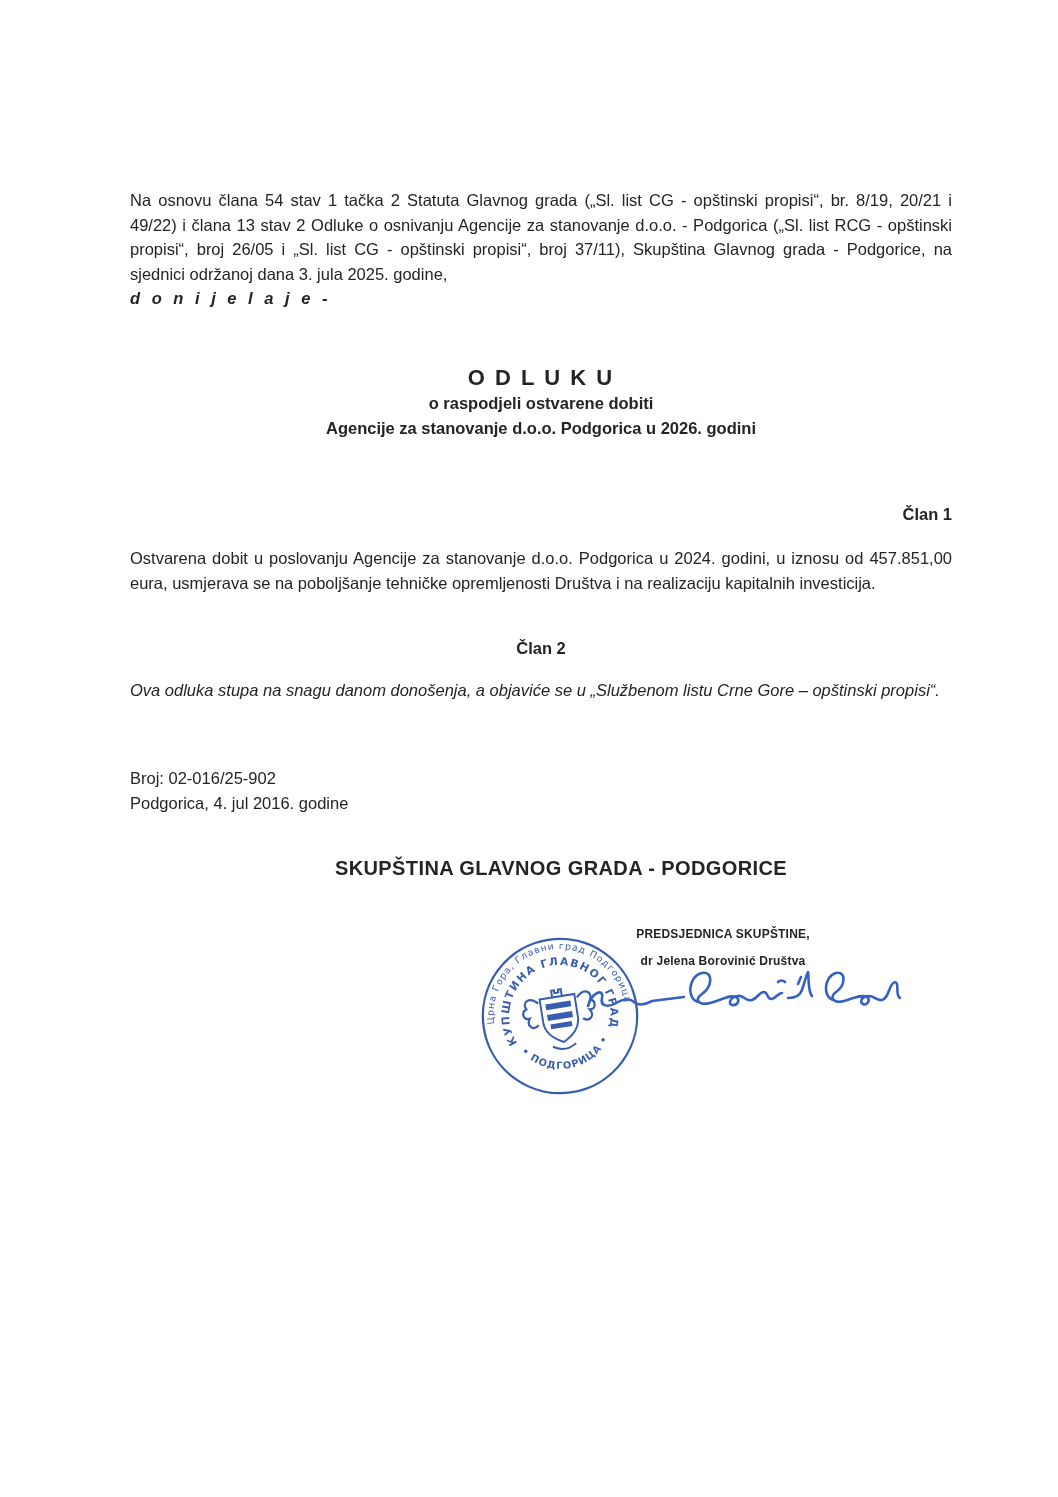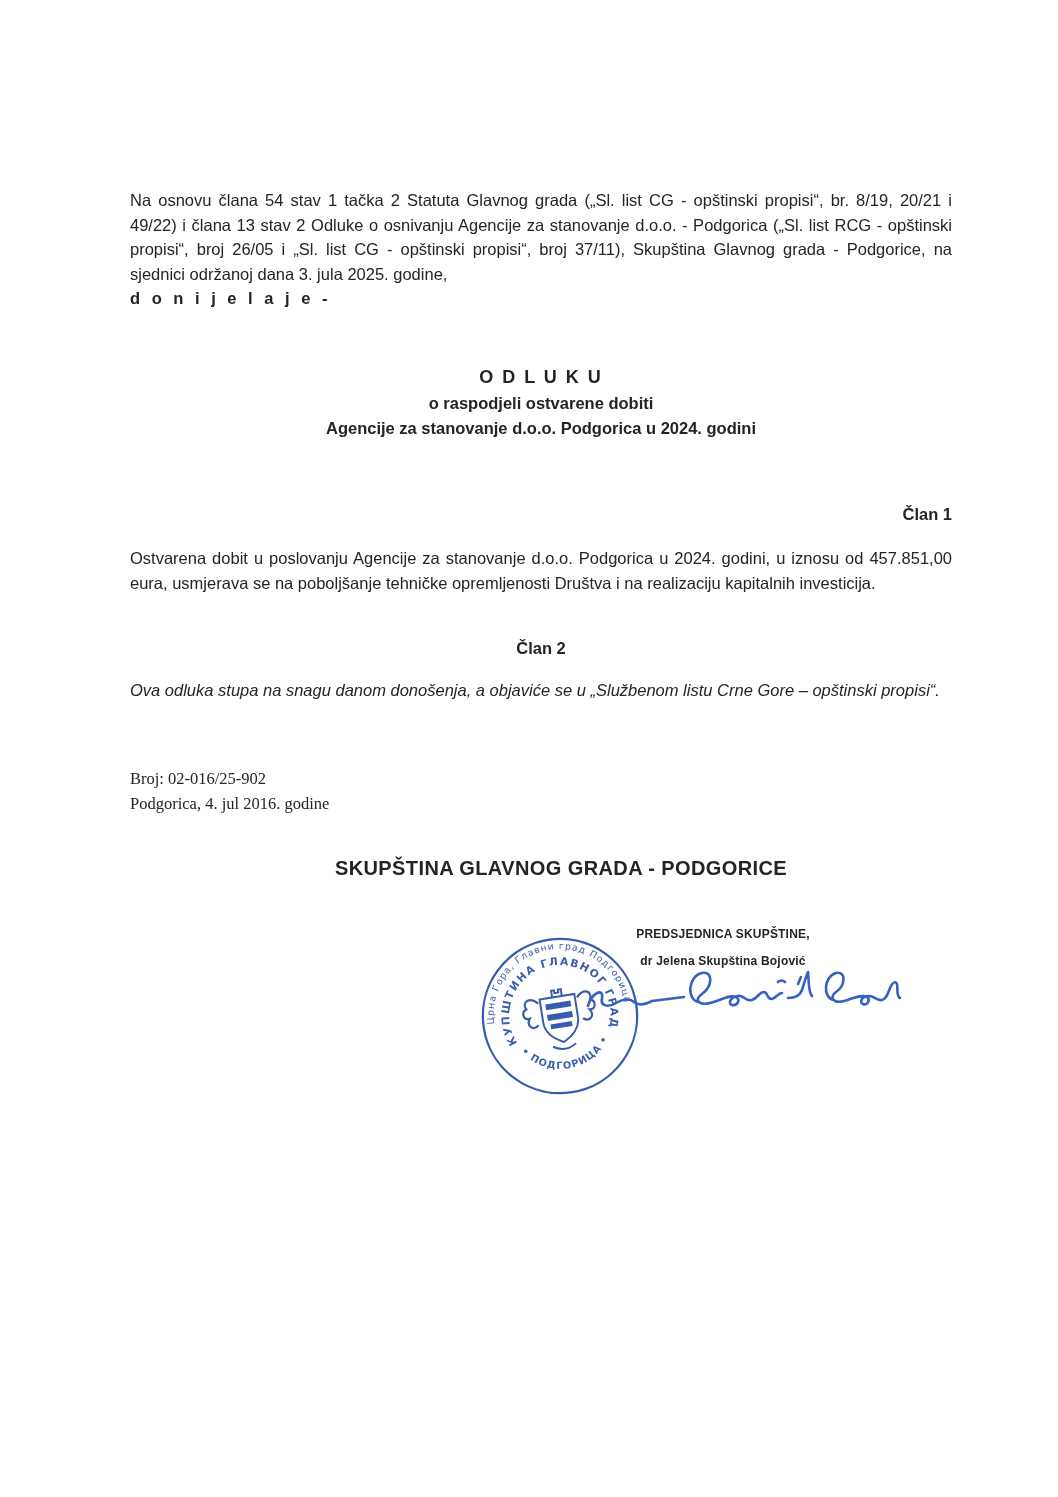--- a/index.html
+++ b/index.html
@@ -10,66 +10,66 @@
     font-family:"Liberation Sans",sans-serif;
     color:#242424;
     overflow:hidden;
   }
   .abs{position:absolute;}
   .body-text{font-size:16.5px;line-height:24.6px;}
   .just{text-align:justify;}
   .ctr{text-align:center;}
   .b{font-weight:bold;}
   #intro{left:130px;top:188px;width:822px;}
-  .enact{font-weight:bold;letter-spacing:3.5px;margin-top:0;}
+  .enact{font-weight:bold;letter-spacing:3.5px;margin-top:0;font-style:italic;}
   #title-block{left:130px;top:365px;width:822px;line-height:25.5px;font-size:16.5px;}
-  #title-line1{font-size:18px;letter-spacing:2px;}
+  #title-line1{font-size:22px;letter-spacing:2px;}
   #article1-head{left:130px;top:502px;width:822px;text-align:right;}
   #article1-body{left:130px;top:546px;width:822px;}
   #article2-head{left:130px;top:636px;width:822px;}
   #article2-body{left:130px;top:678px;width:822px;font-style:italic;}
-  #ref-block{left:130px;top:766px;width:500px;line-height:25px;font-family:Liberation Serif, serif;}
+  #ref-block{left:130px;top:766px;width:500px;line-height:25px;}
   #assembly-line{left:150px;top:857px;width:822px;font-size:20px;letter-spacing:0.4px;}
   #signatory-block{left:557px;top:921px;width:332px;font-size:12px;line-height:26.5px;letter-spacing:0.2px;}
   #stamp-svg{left:478px;top:934px;width:164px;height:164px;transform:rotate(-9deg);opacity:0.93;}
   #signature-svg{left:582px;top:956px;width:330px;height:95px;}
   .stamp-ring-text{font-family:"DejaVu Sans",sans-serif;}
 </style>
 </head>
 <body>
 
 <div class="page">
 
   <div id="intro" class="abs body-text">
     <div class="just">Na osnovu člana 54 stav 1 tačka 2 Statuta Glavnog grada („Sl. list CG - opštinski propisi“, br. 8/19, 20/21 i 49/22) i člana 13 stav 2 Odluke o osnivanju Agencije za stanovanje d.o.o. - Podgorica („Sl. list RCG - opštinski propisi“, broj 26/05 i „Sl. list CG - opštinski propisi“, broj 37/11), Skupština Glavnog grada - Podgorice, na sjednici održanoj dana 3. jula 2025. godine,</div>
     <div class="enact">d o n i j e l a  j e -</div>
   </div>
 
   <div id="title-block" class="abs ctr b">
     <div id="title-line1">O D L U K U</div>
     <div>o raspodjeli ostvarene dobiti</div>
-    <div>Agencije za stanovanje  d.o.o. Podgorica u 2024. godini</div>
+    <div>Agencije za stanovanje  d.o.o. Podgorica u 2026. godini</div>
   </div>
 
   <div id="article1-head" class="abs ctr b body-text">Član 1</div>
   <div id="article1-body" class="abs just body-text">Ostvarena dobit u poslovanju Agencije za stanovanje d.o.o. Podgorica u 2024. godini, u iznosu od 457.851,00 eura, usmjerava se na poboljšanje tehničke opremljenosti Društva i na realizaciju kapitalnih investicija.</div>
 
   <div id="article2-head" class="abs ctr b body-text">Član 2</div>
   <div id="article2-body" class="abs just body-text">Ova odluka stupa na snagu danom donošenja, a objaviće se u „Službenom listu Crne Gore – opštinski propisi“.</div>
 
   <div id="ref-block" class="abs body-text">
     <div>Broj: 02-016/25-902</div>
     <div>Podgorica, 4. jul 2016. godine</div>
   </div>
 
   <div id="assembly-line" class="abs ctr b">SKUPŠTINA GLAVNOG GRADA - PODGORICE</div>
 
   <div id="signatory-block" class="abs ctr b">
     <div>PREDSJEDNICA SKUPŠTINE,</div>
-    <div>dr Jelena Skupština Bojović</div>
+    <div>dr Jelena Borovinić Društva</div>
   </div>
 
   <svg id="stamp-svg" class="abs" viewBox="-84 -84 168 168">
     <g stroke="#2b51a8" fill="none">
       <circle cx="0" cy="0" r="79" stroke-width="2.4"></circle>
       <defs>
         <path id="arc-outer" d="M -63,25 A 68,68 0 1 1 63,25"></path>
         <path id="arc-inner" d="M -46,24 A 52,52 0 1 1 46,24"></path>
         <path id="arc-bottom" d="M -45,30 A 54,54 0 0 0 45,30"></path>
       </defs>

